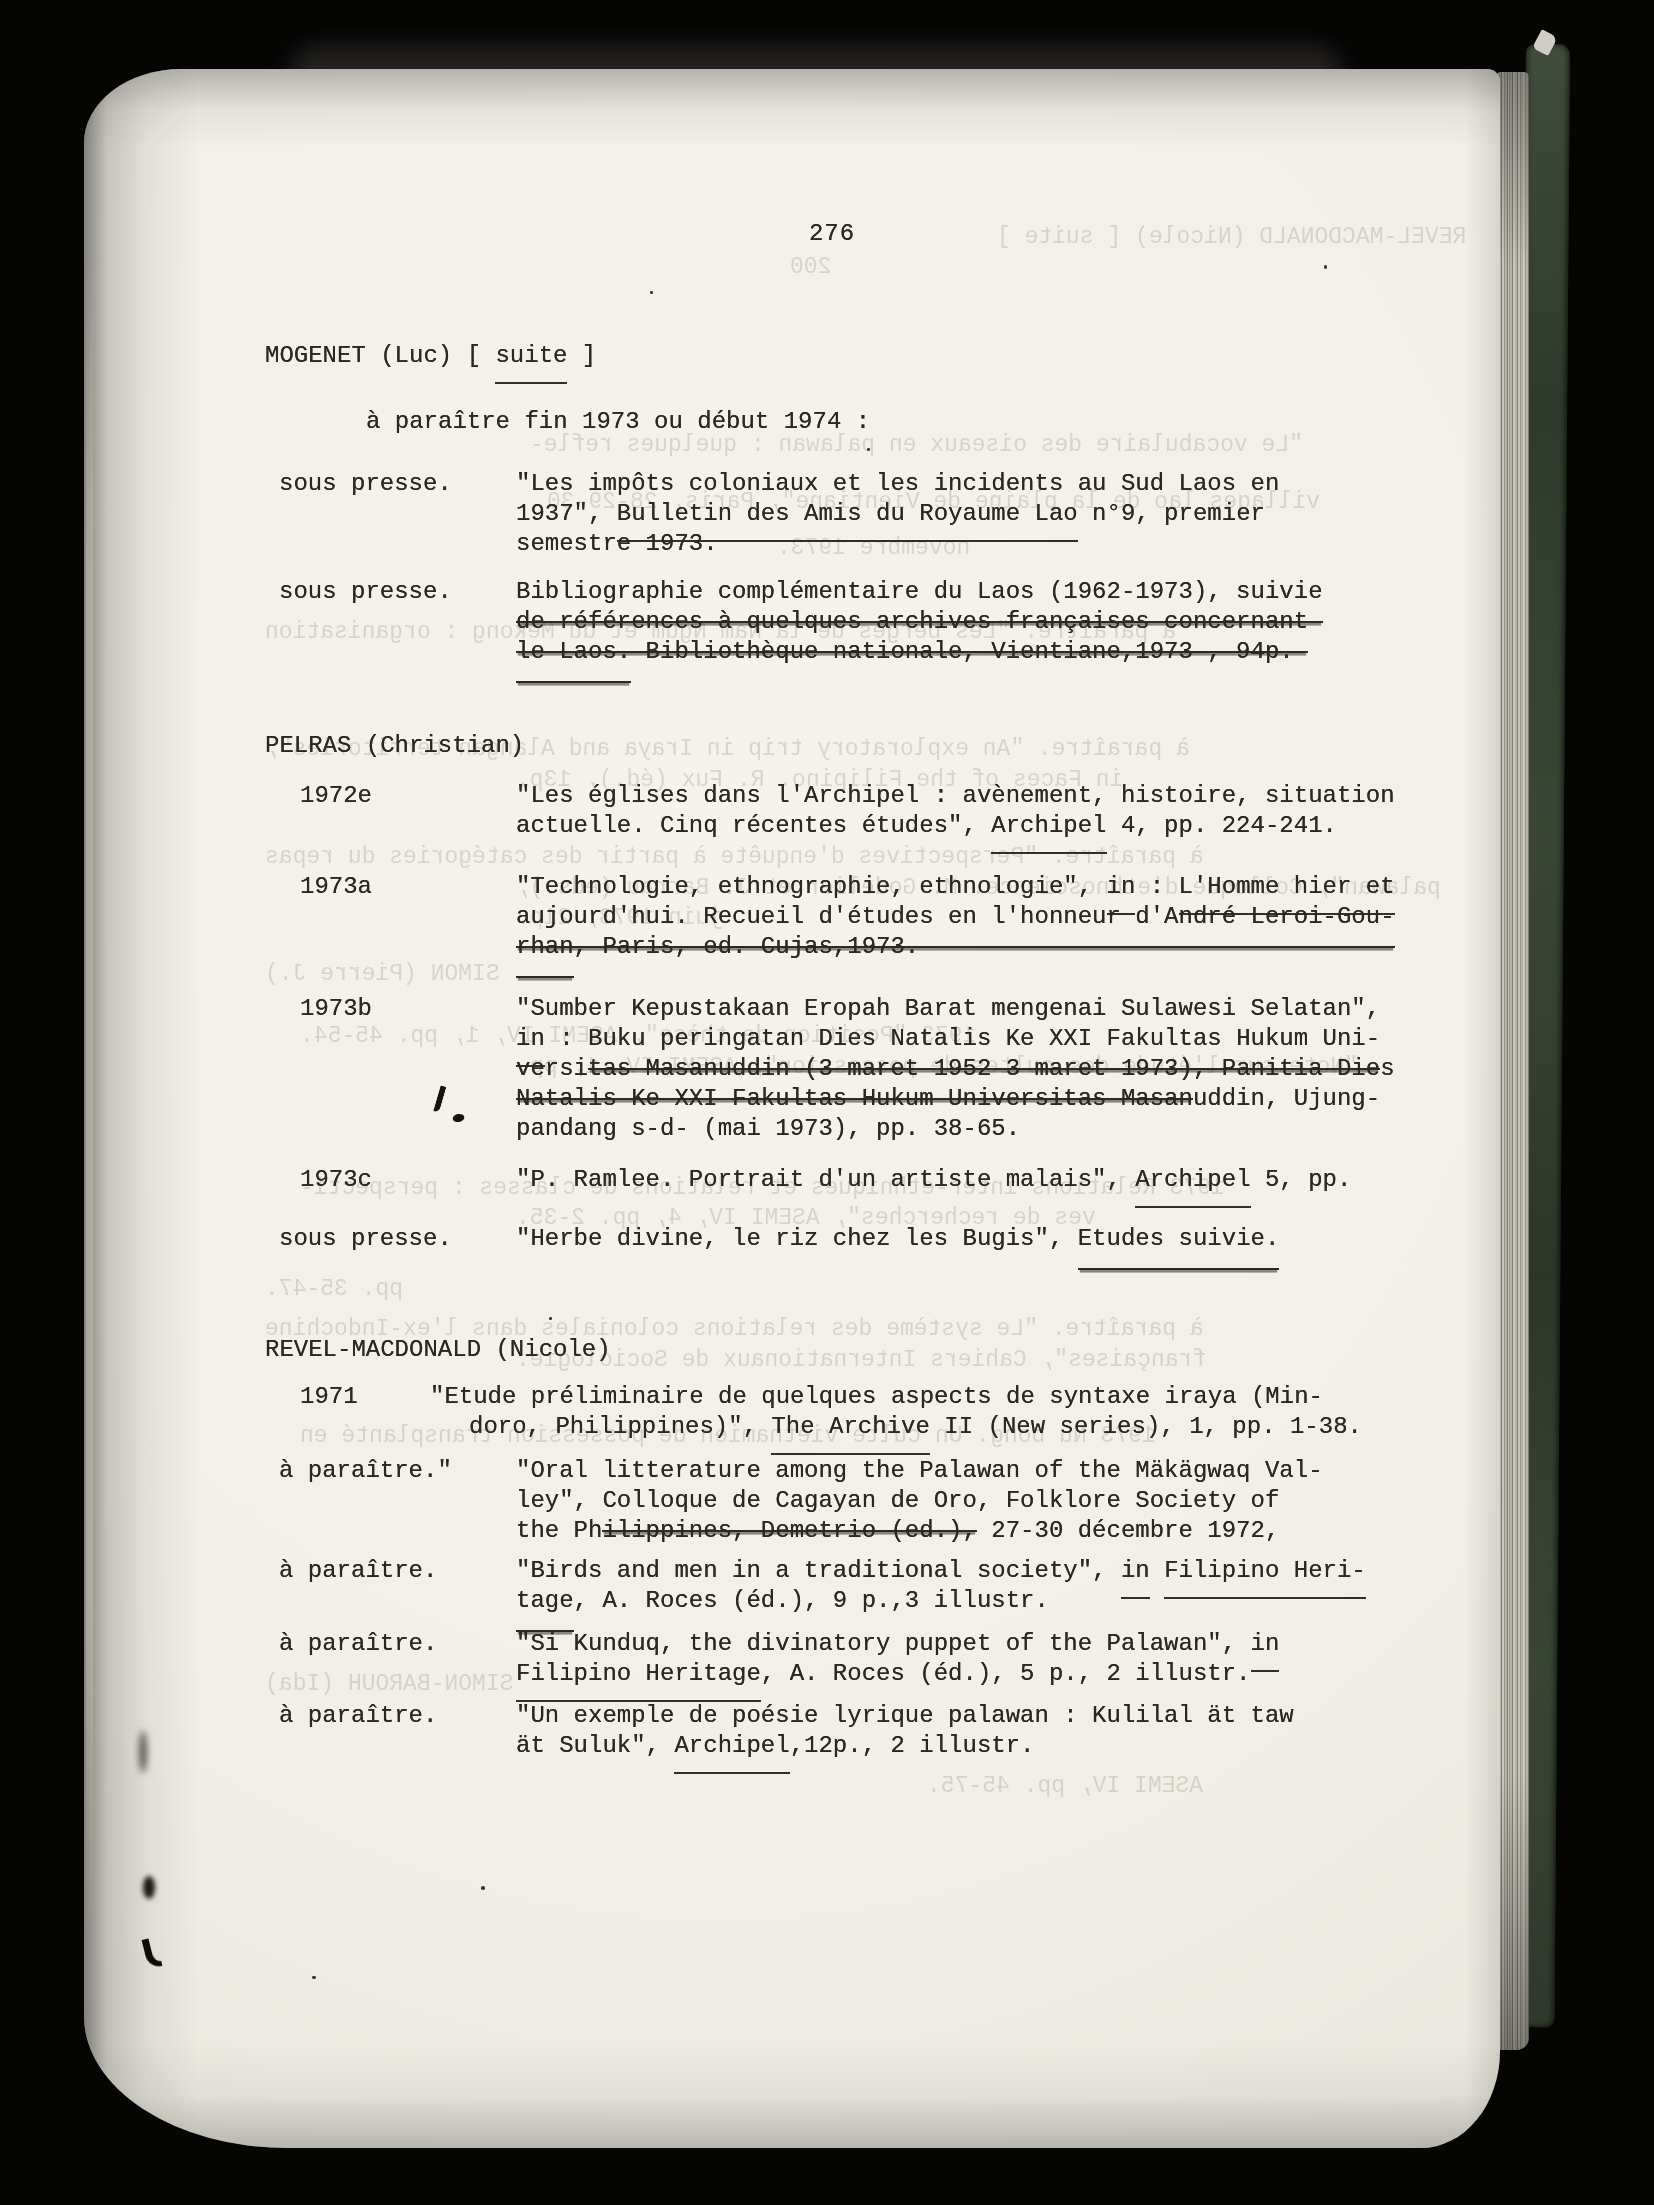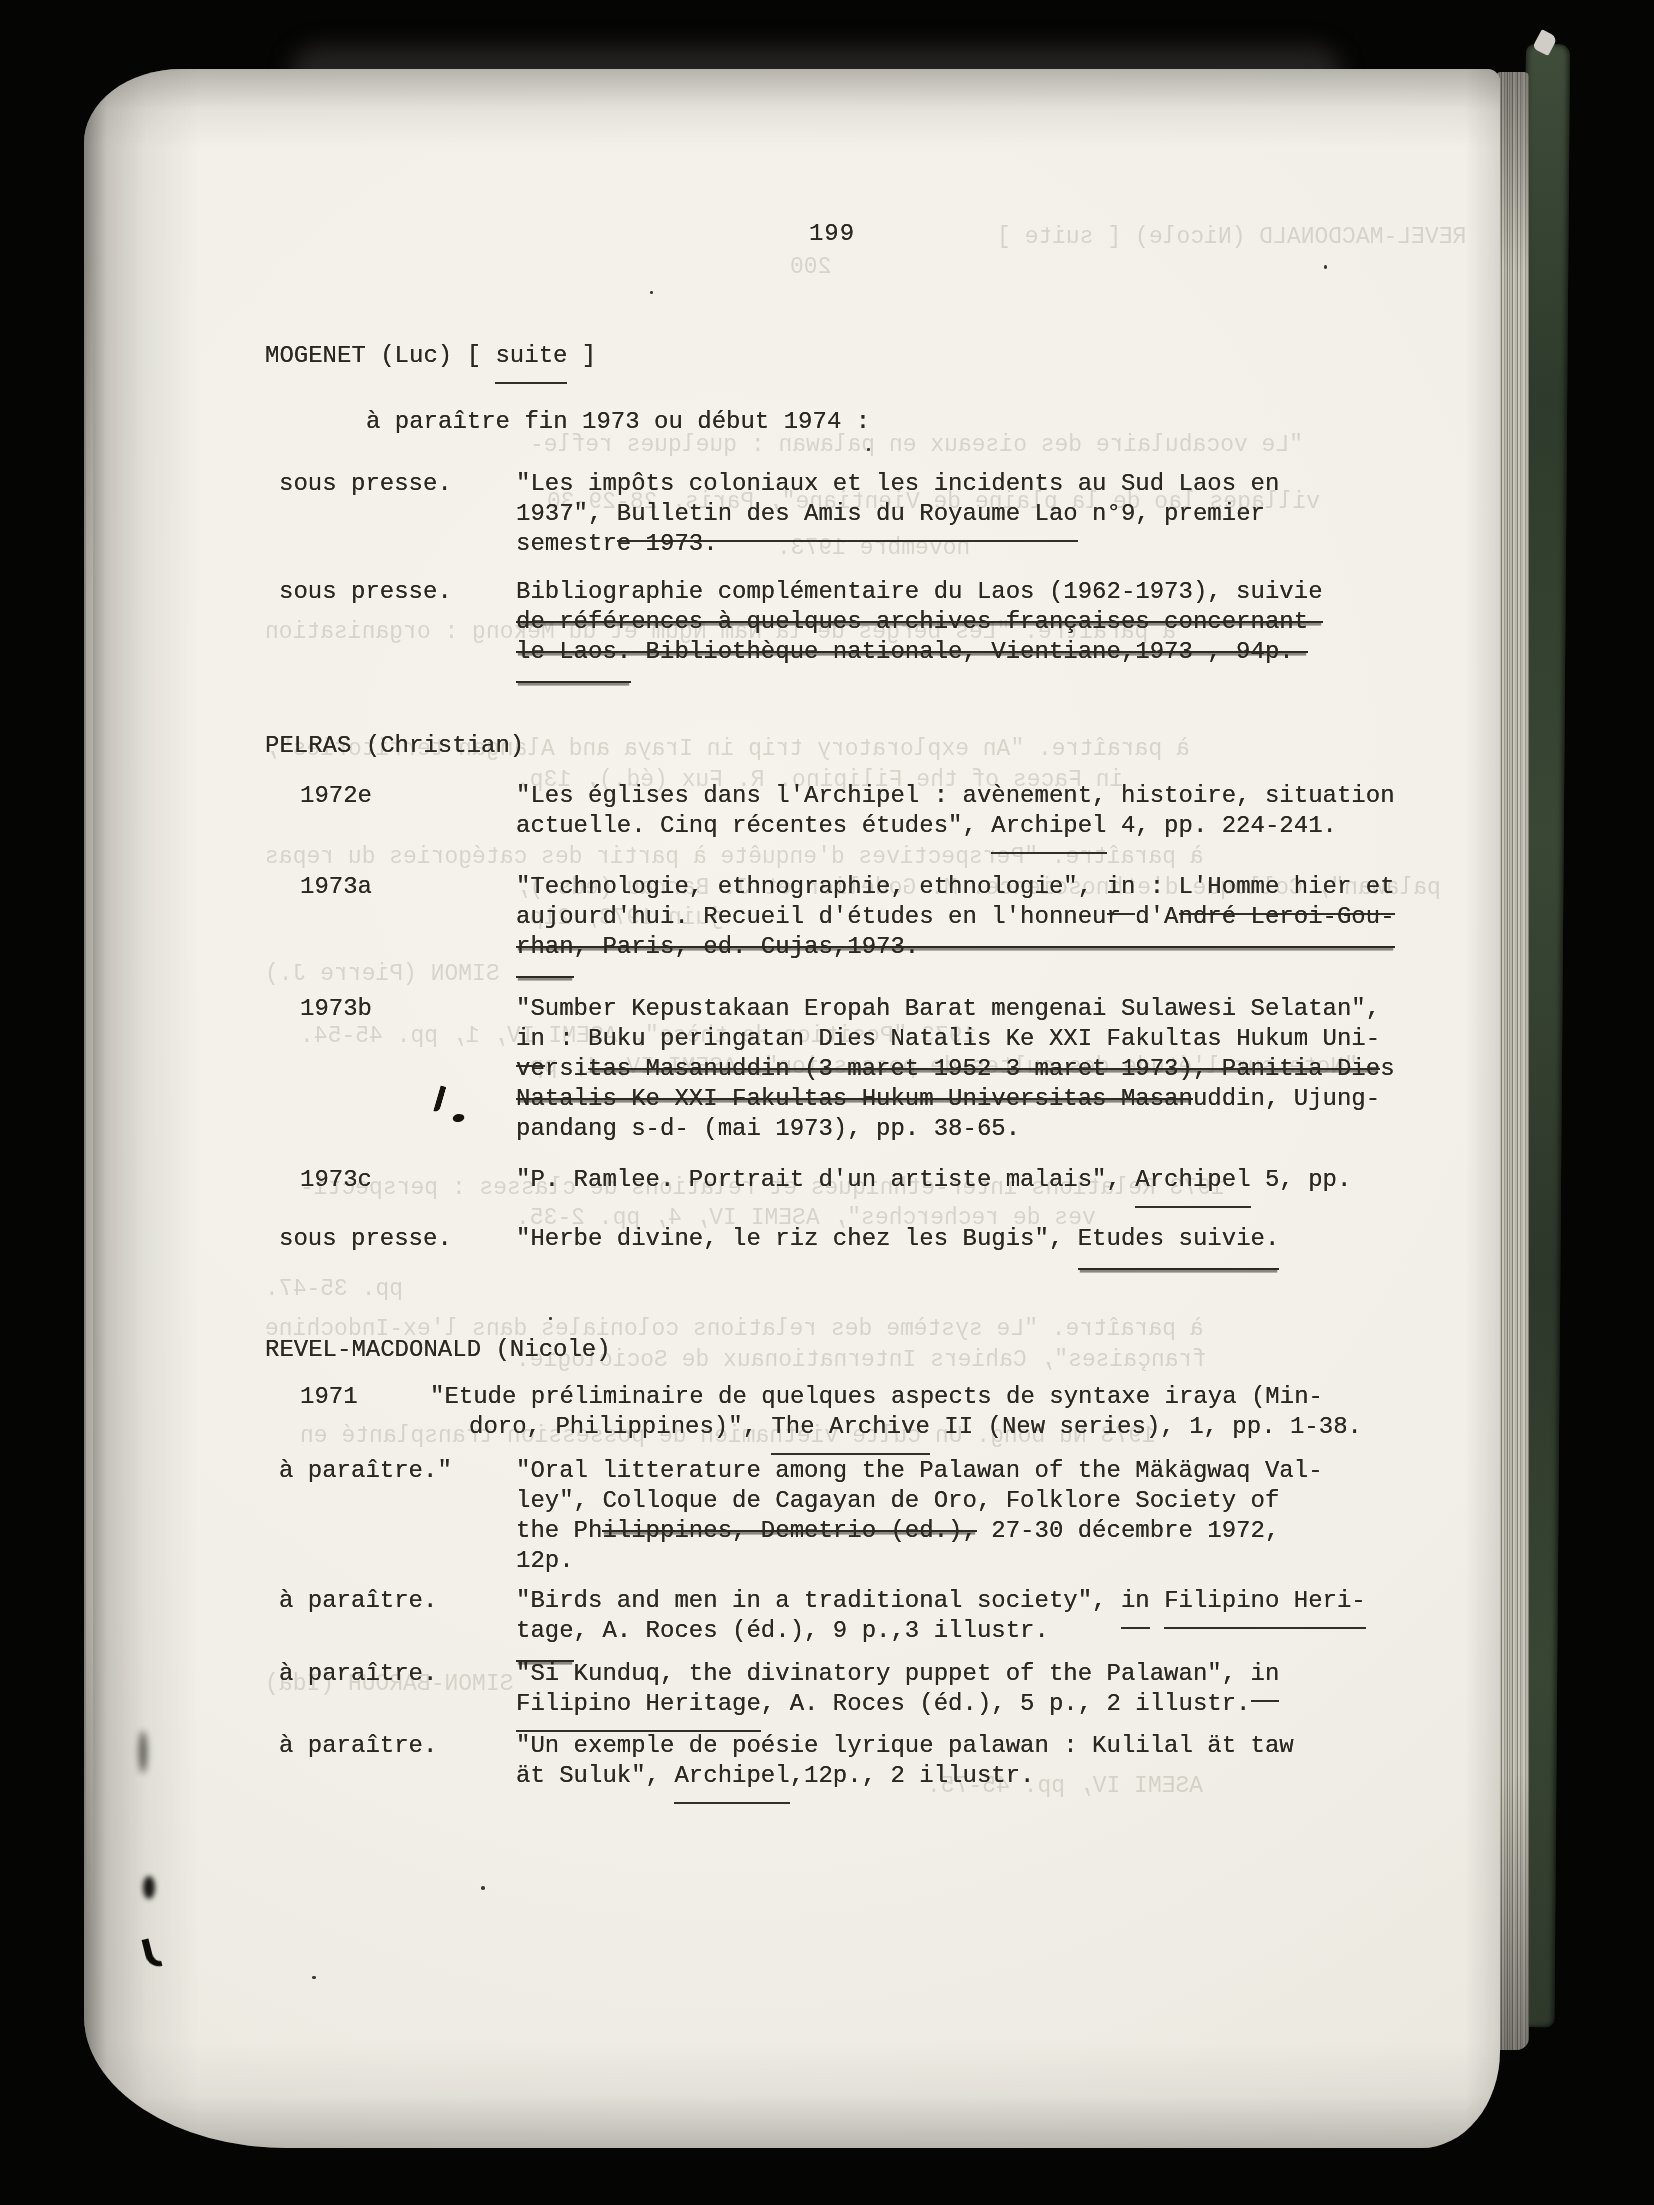--- a/index.html
+++ b/index.html
@@ -104,21 +104,21 @@
         <div class="bleed" style="left: 432px; top: 1135px;">ves de recherches", ASEMI IV, 4, pp. 2-35.</div>
         <div class="bleed" style="left: 181px; top: 1206px;">pp. 35-47.</div>
         <div class="bleed" style="left: 181px; top: 1246px;">à paraître.   "Le système des relations coloniales dans l'ex-Indochine</div>
         <div class="bleed" style="left: 432px; top: 1277px;">françaises", Cahiers Internationaux de Sociologie.</div>
         <div class="bleed" style="left: 216px; top: 1353px;">1973   Nu bong. Un culte viêtnamien de possession transplanté en</div>
         <div class="bleed" style="left: 181px; top: 1601px;">SIMON-BAROUH (Ida)</div>
         <div class="bleed" style="left: 843px; top: 1703px;">ASEMI IV, pp. 45-75.</div>
       </div>
 
     <div class="content">
-      <div class="page-number">199</div>
+      <div class="page-number">276</div>
       <div id="blocks-root">
           <div class="heading" style="margin-top: 92px;"><span>MOGENET (Luc) [ </span><span class="u">suite</span><span> ]</span></div>
           <div class="note" style="margin-top: 36px;"><span>à paraître fin 1973 ou début 1974 :</span></div>
           <div class="entry" style="margin-top: 32px;">
             <span class="label">sous presse.</span>
             <div class="body">
               <div class="line"><span>"Les impôts coloniaux et les incidents au Sud Laos en</span></div>
               <div class="line"><span>1937", </span><span class="u">Bulletin des Amis du Royaume Lao</span><span> n°9, premier</span></div>
               <div class="line"><span>semestre 1973.</span></div>
             </div>
@@ -176,21 +176,20 @@
               <div class="line"><span>"Etude préliminaire de quelques aspects de syntaxe iraya (Min-</span></div>
               <div class="line"><span>doro, Philippines)", </span><span class="u">The Archive</span><span> II (New series), 1, pp. 1-38.</span></div>
             </div>
           </div>
           <div class="entry" style="margin-top: 14px;">
             <span class="label">à paraître."</span>
             <div class="body">
               <div class="line"><span>"Oral litterature among the Palawan of the Mäkägwaq Val-</span></div>
               <div class="line"><span>ley", </span><span class="u u2">Colloque de Cagayan de Oro</span><span>, Folklore Society of</span></div>
               <div class="line"><span>the Philippines, Demetrio (ed.), 27-30 décembre 1972,</span></div>
-              <div class="line"><span>12p.</span></div>
             </div>
           </div>
           <div class="entry" style="margin-top: 10.6px;">
             <span class="label">à paraître.</span>
             <div class="body">
               <div class="line"><span>"Birds and men in a traditional society", </span><span class="u">in</span><span> </span><span class="u">Filipino Heri-</span></div>
               <div class="line"><span class="u u2">tage</span><span>, A. Roces (éd.), 9 p.,3 illustr.</span></div>
             </div>
           </div>
           <div class="entry" style="margin-top: 12.4px;">

